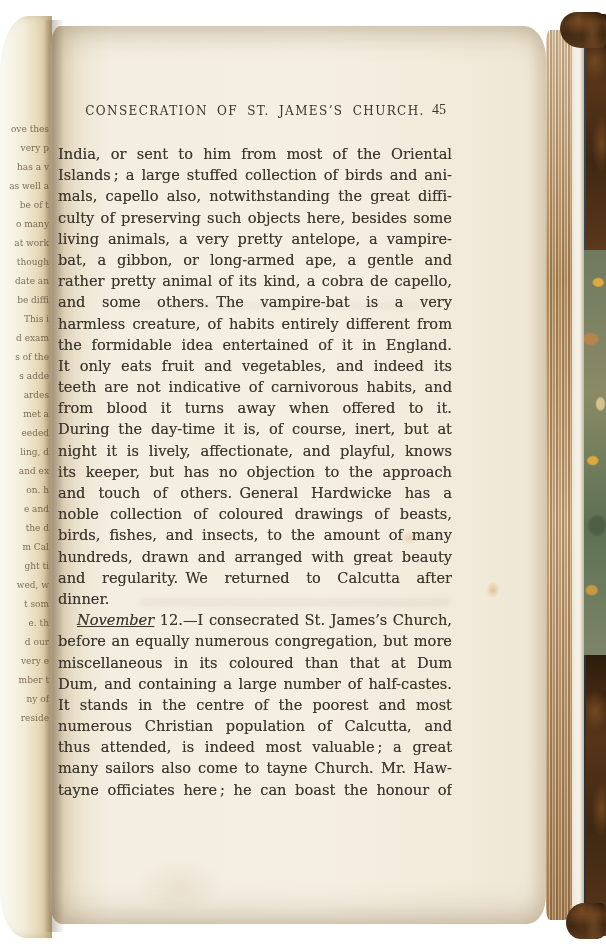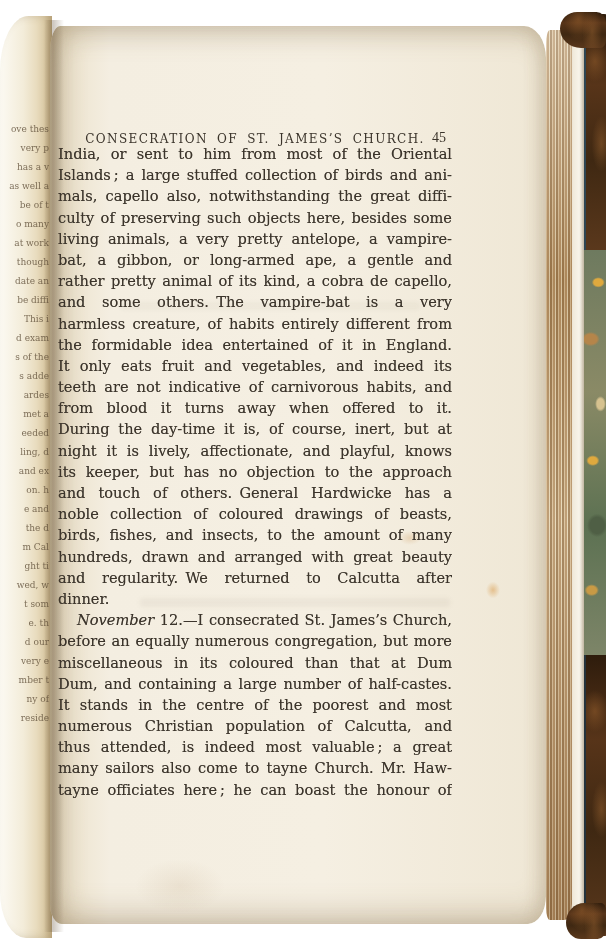--- a/index.html
+++ b/index.html
@@ -44,33 +44,33 @@
       inset 0 16px 22px rgba(135,105,65,.13),
       inset 0 -18px 24px rgba(135,105,65,.15);
     z-index:2;
   }
   .ghost{position:absolute;background:rgba(70,60,45,.05);filter:blur(2px);border-radius:3px;pointer-events:none;}
   .ghost.g1{left:90px;top:572px;width:310px;height:9px;}
   .ghost.g2{left:70px;top:276px;width:300px;height:8px;opacity:.8;}
 
   .running-head{
     position:absolute;left:8px;top:78px;width:394px;text-align:center;
-    font-size:12px;letter-spacing:1.4px;word-spacing:4px;color:var(--c-ink,#3b342b);margin-top:28px;
+    font-size:12px;letter-spacing:1.4px;word-spacing:4px;color:var(--c-ink,#3b342b);
   }
   .rh-num{position:absolute;right:6px;top:-2px;font-size:14px;letter-spacing:0;font-family:Liberation Serif, serif;}
 
   .text-block{
     position:absolute;left:8px;top:117px;width:394px;
     font-size:14.6px;line-height:21.2px;color:var(--c-ink,#3b342b);
     text-shadow:0 0 .5px rgba(59,52,43,.55);
   }
   .line{text-align:justify;text-align-last:justify;height:21.2px;overflow:hidden;}
   .line.no-j{text-align-last:left;}
   .line.indent{padding-left:19px;}
-  .line i{font-style:italic;}
+  .line i{font-style:italic;text-decoration:underline;}
 
   
   .fore-edge{
     position:absolute;left:546px;top:30px;width:26px;height:890px;z-index:2;
     background:
       linear-gradient(180deg,rgba(255,255,255,.30) 0%,rgba(120,80,40,.16) 28%,rgba(255,255,255,.12) 55%,rgba(100,60,30,.26) 100%),
       repeating-linear-gradient(90deg,#d9bf97 0 1.5px,var(--c-fore_edge,#b69264) 1.5px 3px,#e6d6b4 3px 4.5px,#9d7a4e 4.5px 6px);
     border-radius:4px 8px 8px 4px / 14px 16px 16px 12px;
   }
   .flyleaf-sliver{

